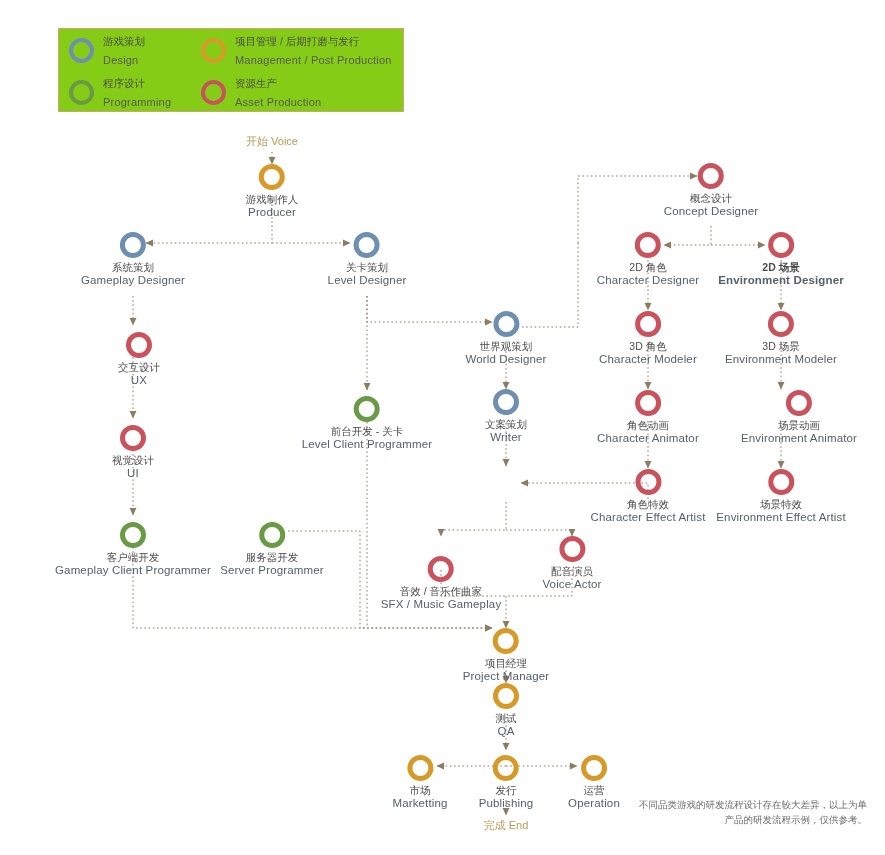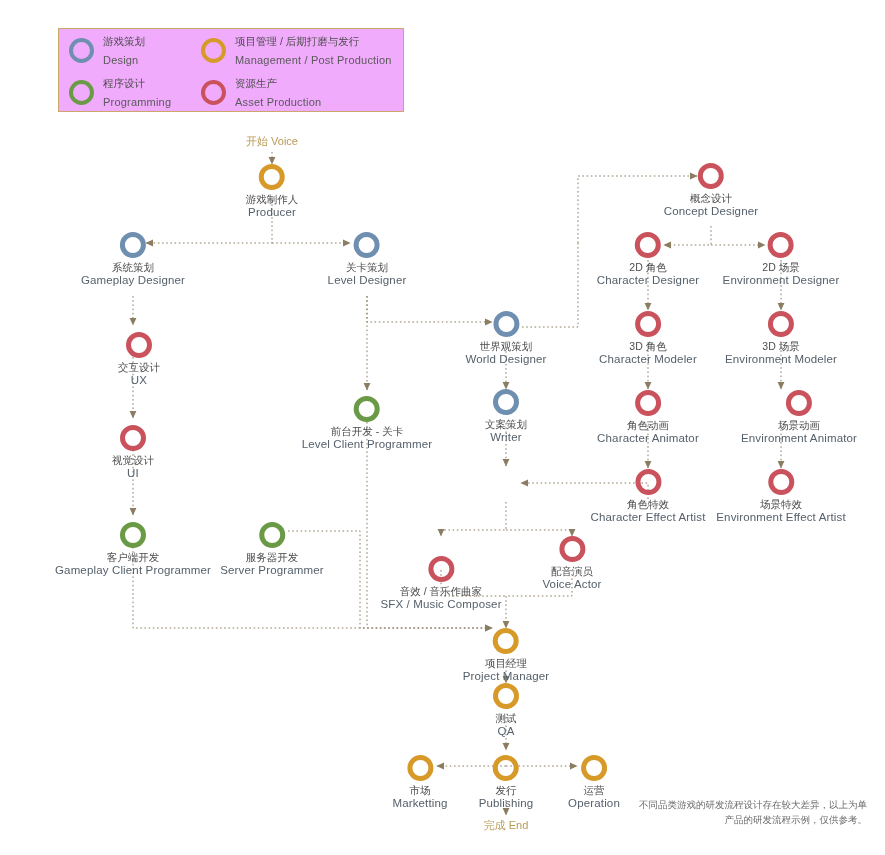--- a/index.html
+++ b/index.html
@@ -10,21 +10,21 @@
     color:#4a4a4a;
     position:relative;
     overflow:hidden;
   }
   #stage{position:absolute;left:0;top:0;width:885px;height:855px;}
   svg#wires{position:absolute;left:0;top:0;width:885px;height:855px;pointer-events:none;}
 
   
   #legend{
     position:absolute;left:58px;top:28px;width:346px;height:84px;
-    border:1px solid #c9a86a;background:#f0abfc;
+    border:1px solid #c9a86a;background:#84cc16;
     box-sizing:border-box;
   }
   .legend-grid{
     display:grid;grid-template-columns:132px 1fr;grid-template-rows:42px 42px;
     height:100%;padding:0 0 0 10px;box-sizing:border-box;
   }
   .legend-item{display:flex;align-items:center;gap:9px;}
   .legend-ring{width:17px;height:17px;border-radius:50%;border:4px solid #888;flex:0 0 auto;}
   .legend-text{line-height:1.18;}
   .legend-cn{font-size:10.5px;color:#4d4d4d;white-space:nowrap;}
@@ -234,21 +234,21 @@
         <div class="cn">文案策划</div>
     <div class="en">Writer</div>
       </div>
   </div>
 
 
   <div class="node c-asset" style="left:441px;top:556px;">
     <div class="ring"></div>
     <div class="lbl">
         <div class="cn">音效 / 音乐作曲家</div>
-    <div class="en">SFX / Music Composer</div>
+    <div class="en">SFX / Music Gameplay</div>
       </div>
   </div>
 
   <div class="node c-asset" style="left:572px;top:536px;">
     <div class="ring"></div>
     <div class="lbl">
         <div class="cn">配音演员</div>
     <div class="en">Voice Actor</div>
       </div>
   </div>
@@ -286,21 +286,21 @@
   </div>
 
   <div class="node c-asset" style="left:648px;top:469px;">
     <div class="ring"></div>
     <div class="lbl">
         <div class="cn">角色特效</div>
     <div class="en">Character Effect Artist</div>
       </div>
   </div>
 
-  <div class="node c-asset" style="left:781px;top:232px;">
+  <div class="node c-asset" style="left:781px;top:232px;font-weight:bold;">
     <div class="ring"></div>
     <div class="lbl">
         <div class="cn">2D 场景</div>
     <div class="en">Environment Designer</div>
       </div>
   </div>
 
   <div class="node c-asset" style="left:781px;top:311px;">
     <div class="ring"></div>
     <div class="lbl">

